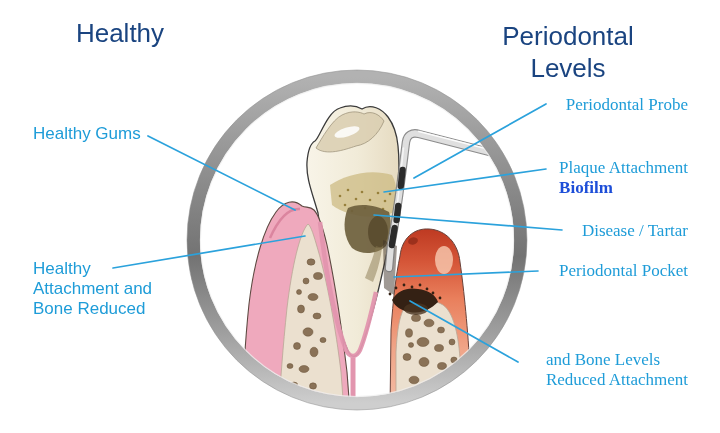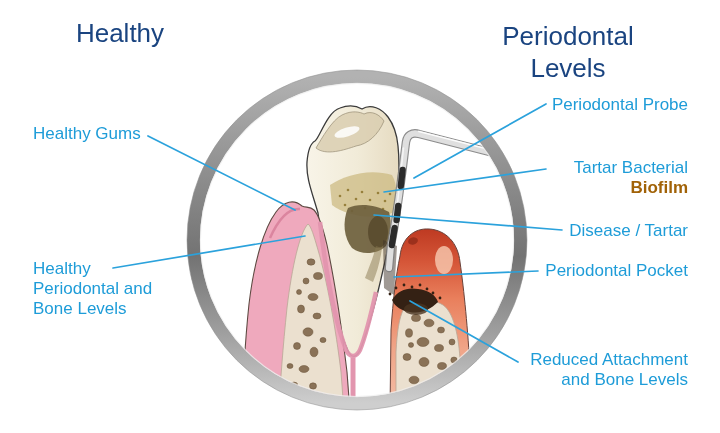--- a/index.html
+++ b/index.html
@@ -9,22 +9,22 @@
   }
   #art{position:absolute;left:0;top:0;width:720px;height:433px;}
   .title{
     position:absolute;color:#1A4480;font-size:26px;line-height:32px;
     text-align:center;letter-spacing:0px;
   }
   .lbl{
     position:absolute;color:#1E9CD8;font-size:17px;line-height:20px;
     white-space:nowrap;
   }
-  .lbl.right{text-align:right;}
-  .biofilm{font-weight:700;color:#a16207;}
+  .lbl.right{text-align:left;font-family:Liberation Serif, serif;}
+  .biofilm{font-weight:700;color:#1d4ed8;}
 </style>
 </head>
 <body>
 
 <div id="stage">
 
   <svg id="art" viewBox="0 0 720 433" xmlns="http://www.w3.org/2000/svg">
     <defs>
       <linearGradient id="ringG" x1="0" y1="0" x2="0" y2="1">
         <stop offset="0%" stop-color="#B2B2B2"></stop>
@@ -200,33 +200,33 @@
 
   <div class="title" style="left:448px;top:20px;width:240px;">
     <div>Periodontal</div>
     <div>Levels</div>
   </div>
 
   <div class="lbl" style="left:33px;top:124px;">Healthy Gums</div>
 
   <div class="lbl" style="left:33px;top:259px;">
     <div>Healthy</div>
-    <div>Periodontal and</div>
-    <div>Bone Levels</div>
+    <div>Attachment and</div>
+    <div>Bone Reduced</div>
   </div>
 
   <div class="lbl right" style="right:32px;top:95px;">Periodontal Probe</div>
 
   <div class="lbl right" style="right:32px;top:158px;">
-    <div>Tartar Bacterial</div>
+    <div>Plaque Attachment</div>
     <div class="biofilm">Biofilm</div>
   </div>
 
   <div class="lbl right" style="right:32px;top:221px;">Disease / Tartar</div>
 
   <div class="lbl right" style="right:32px;top:261px;">Periodontal Pocket</div>
 
   <div class="lbl right" style="right:32px;top:350px;">
+    <div>and Bone Levels</div>
     <div>Reduced Attachment</div>
-    <div>and Bone Levels</div>
   </div>
 
 </div>
 
 </body></html>

